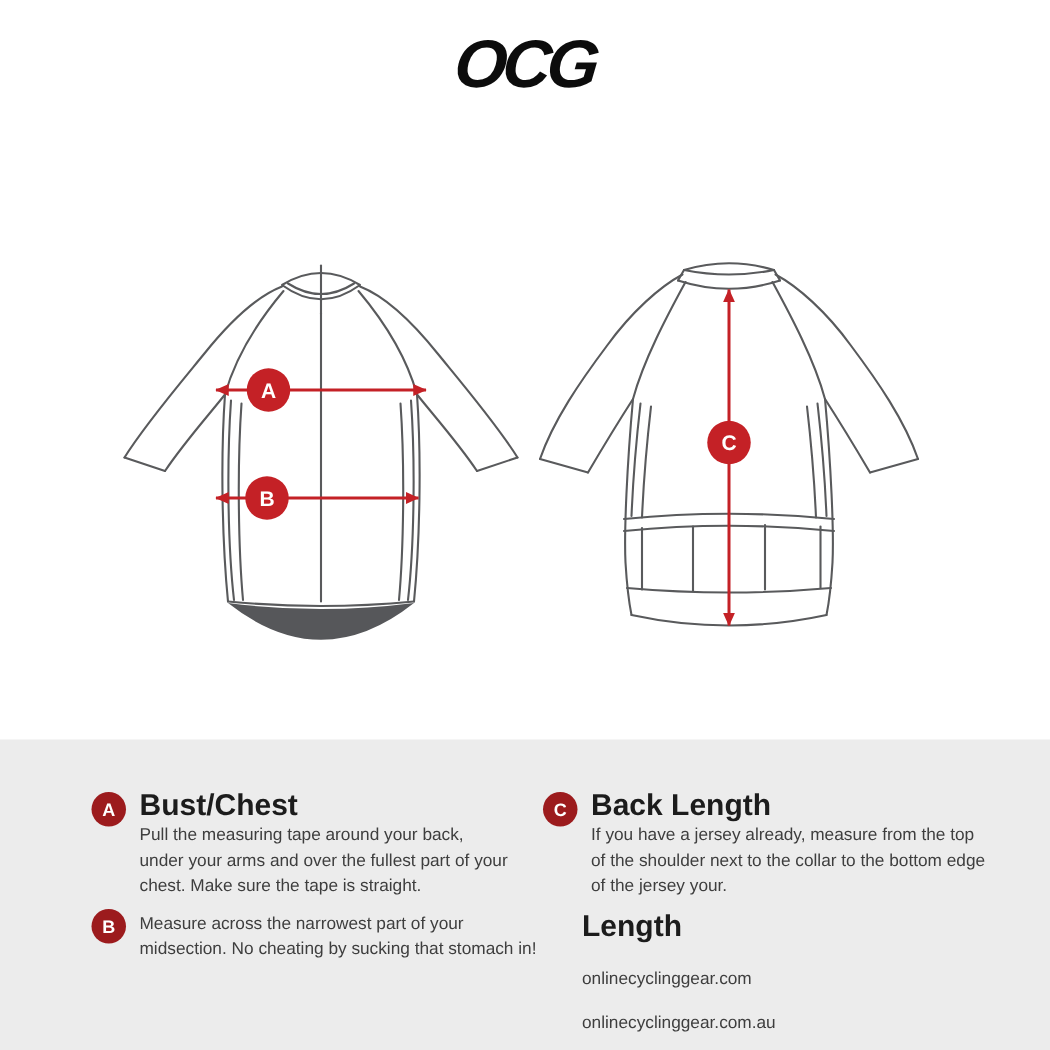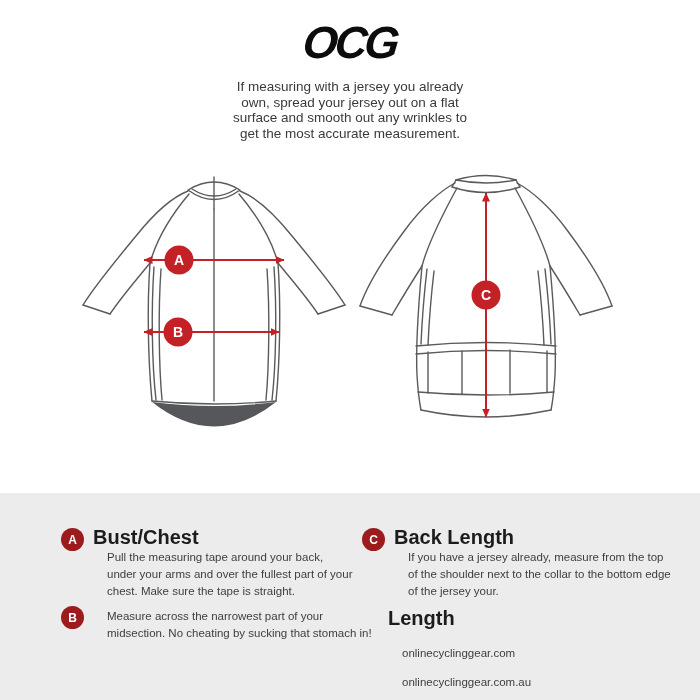--- a/index.html
+++ b/index.html
@@ -41,38 +41,34 @@
   }
   .legend-item { position:absolute; display:flex; gap:9px; }
   .badge {
     width:23px; height:23px; border-radius:50%; flex:none;
     background:var(--legend-red,#9c1b1d); color:#fff;
     font-size:12px; font-weight:bold;
     display:flex; align-items:center; justify-content:center;
   }
   .l-title { font-size:20px; font-weight:bold; color:#1c1c1c; line-height:19px; }
   .l-desc  { font-size:11.5px; color:#3e3e3e; line-height:17px;
-             white-space:pre-line; margin-top:2px;margin-left:14px; }
+             white-space:pre-line; margin-top:2px; }
   .item-a { left:61px;  top:35px; }
   .item-b { left:61px;  top:113px; }
   .item-c { left:362px; top:35px; }
   .website { position:absolute; left:388px; top:116px; }
   .website .l-desc { line-height:14.5px; margin-top:3px; }
 </style>
 </head>
 <body>
 
 <div class="canvas">
 
   <div class="logo">OCG</div>
 
-  <p class="intro">If measuring with a jersey you already
-own, spread your jersey out on a flat
-surface and smooth out any wrinkles to
-get the most accurate measurement.</p>
 
   <svg class="jersey front" viewBox="0 0 290 290">
     <defs>
       <marker id="ahf" viewBox="0 0 9 8" refX="8.5" refY="4" markerWidth="9" markerHeight="8" markerUnits="userSpaceOnUse" orient="auto-start-reverse">
         <path d="M0,0 L9,4 L0,8 Z" class="marker-fill"></path>
       </marker>
     </defs>
     <g>
 
       <path class="hem-dark" d="M92,242 Q154,250 216,242 Q154,291 92,242 Z"></path>

